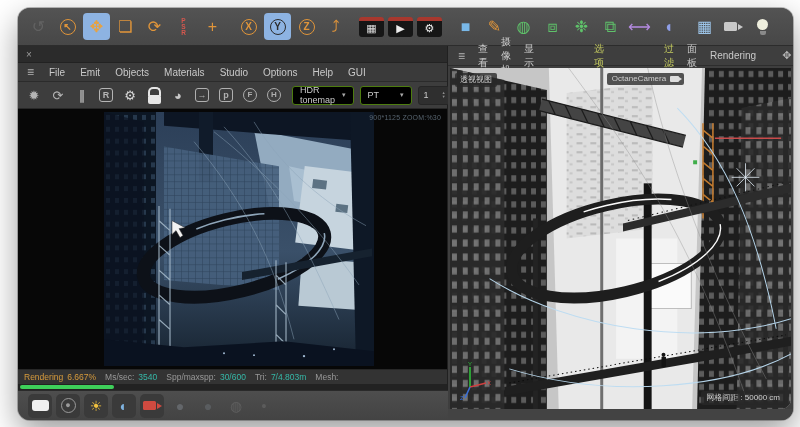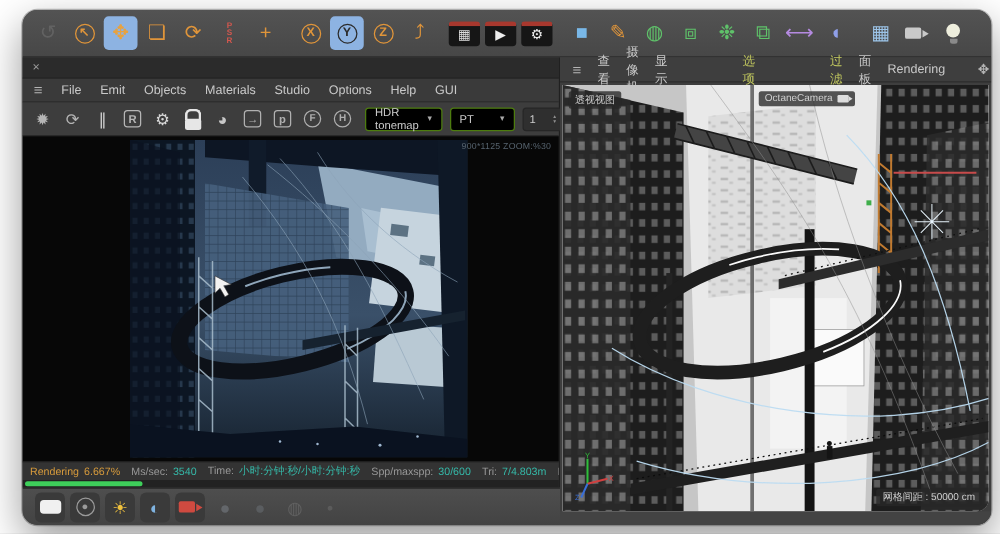--- a/index.html
+++ b/index.html
@@ -334,21 +334,20 @@
 
               <polygon points="68,110 68,124 72,120 76,127 79,125 75,118 81,117" fill="#f2f2f2" stroke="#333" stroke-width=".5"></polygon>
             </svg>
           </div>
           <div class="render-info">900*1125 ZOOM:%30</div>
         </div>
 
         <div class="lv-status">
           <span class="first"><span class="sl" style="margin-left:2px">Rendering</span><span class="sv">6.667%</span></span>
           <span><span class="sl">Ms/sec:</span><span class="sv">3540</span></span>
-          <span><span class="sl">Time:</span><span class="sv">小时:分钟:秒/小时:分钟:秒</span></span>
           <span><span class="sl">Spp/maxspp:</span><span class="sv">30/600</span></span>
           <span><span class="sl">Tri:</span><span class="sv">7/4.803m</span></span>
           <span><span class="sl">Mesh:</span></span>
 
         </div>
         <div class="lv-progress">
           <div class="fill" style="width: 22%;"></div>
         </div>
       </div>
 

